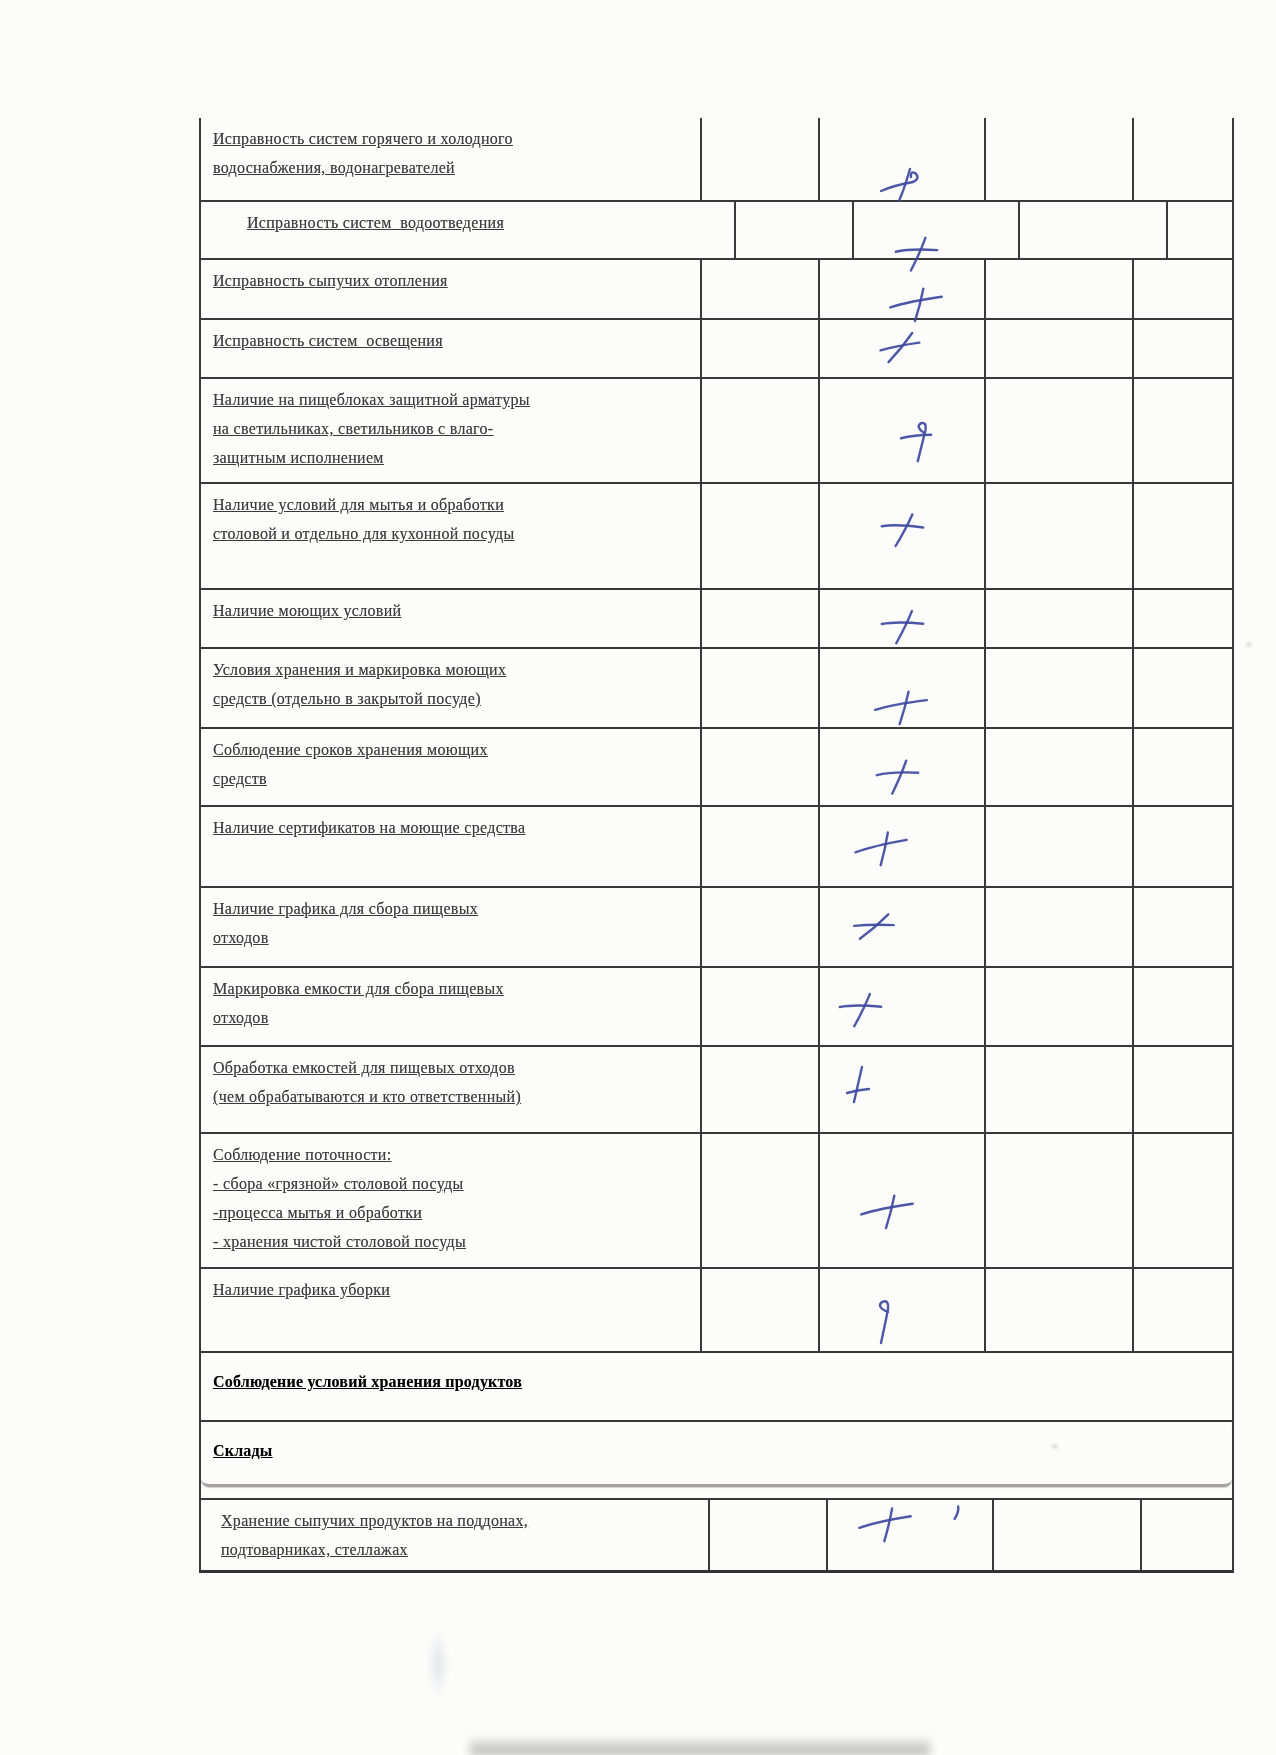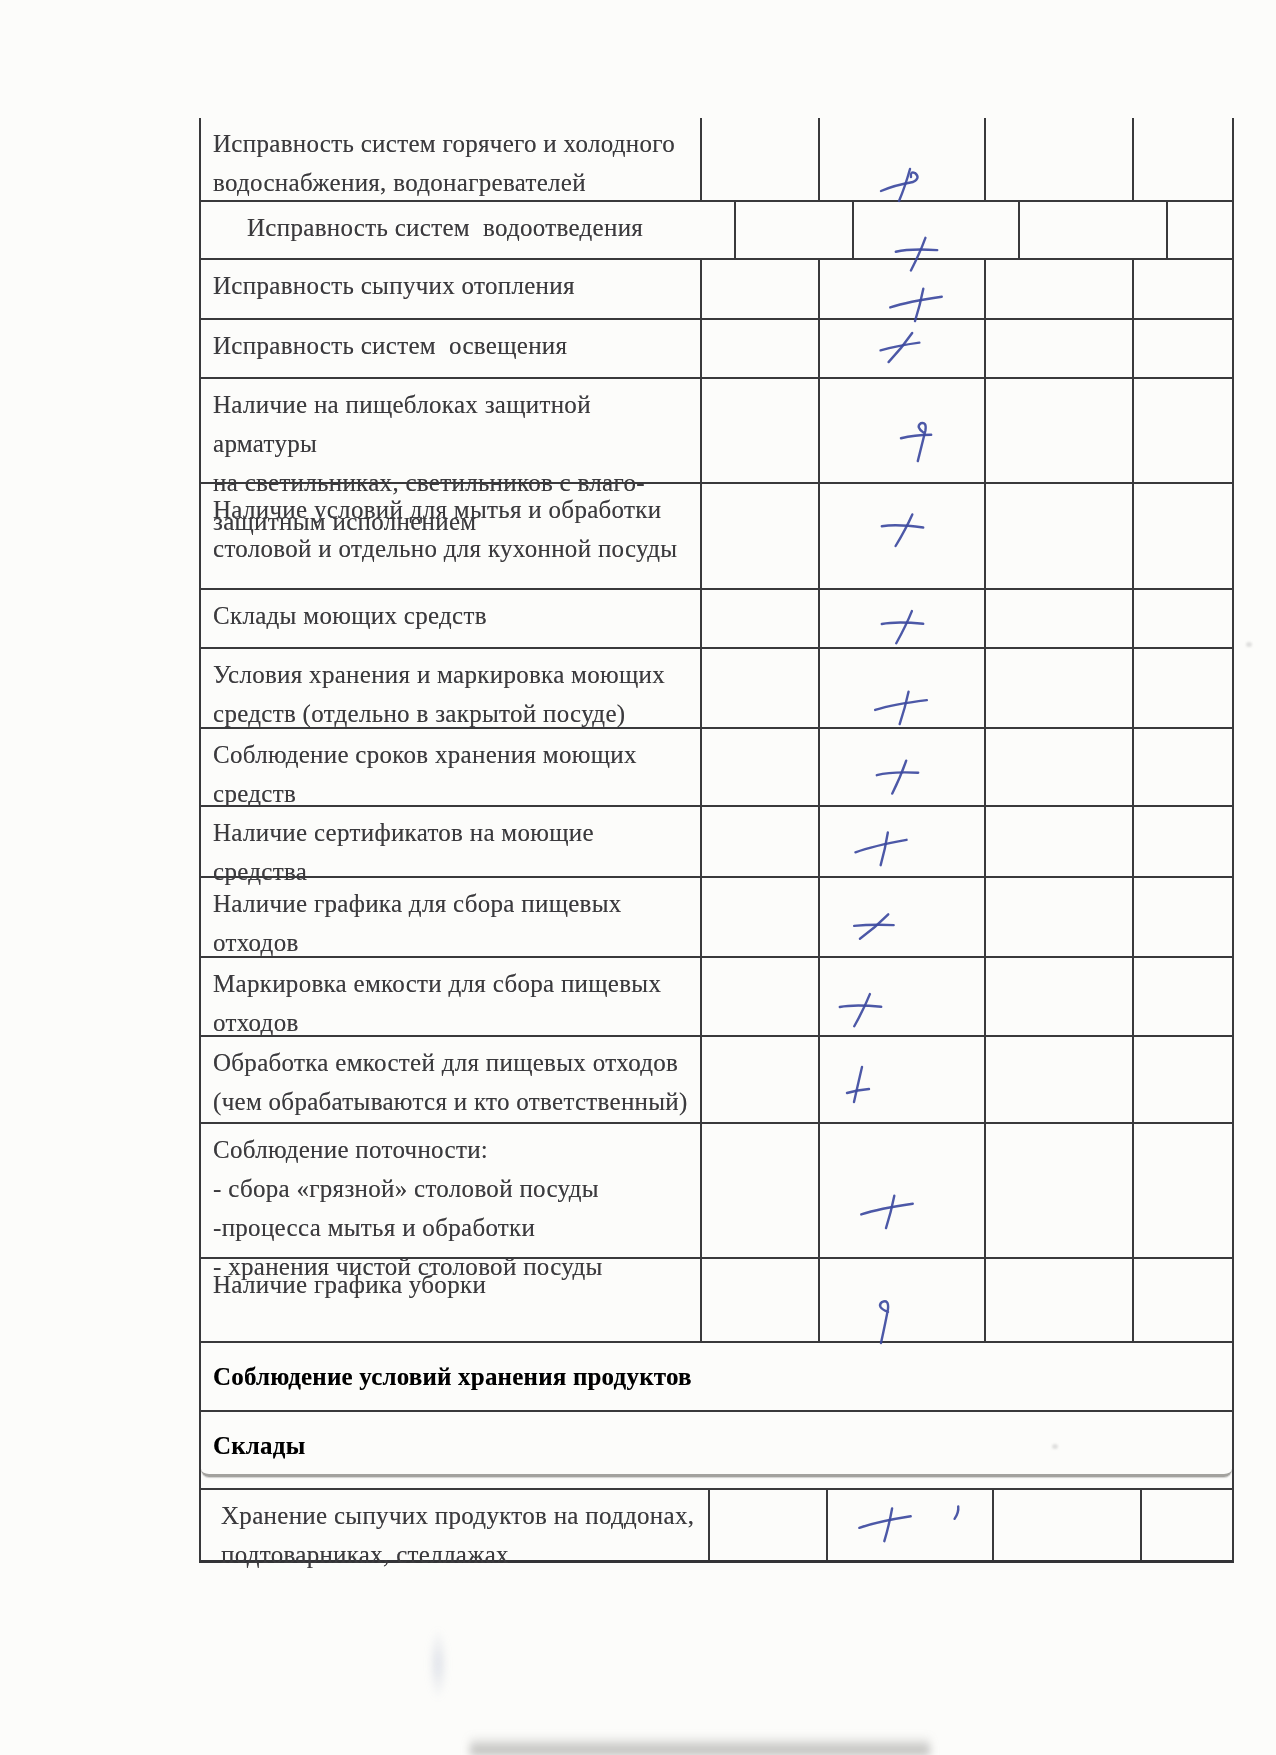--- a/index.html
+++ b/index.html
@@ -41,26 +41,27 @@
   .row:last-child{border-bottom:none;}
   .c{
     box-sizing:border-box;
     border-left:2px solid var(--line);
     min-height:100%;
   }
   .c:first-child{border-left:none;}
   .row.section .c, .row.gap .c{border-left:none;}
   .txt{
     white-space:pre-wrap;
-    font-size:25px;
-    line-height:39px;
+    font-size:16px;
+    line-height:29px;
     letter-spacing:.3px;
     color:#3b3a3d;
     padding:6px 8px 0 12px;
     text-shadow:0 0 .6px rgba(70,70,72,.55);
+    text-decoration:underline;
   }
   .row.section .txt{
     font-weight:bold;
     padding-top:14px;
     color:#000000;
     letter-spacing:.2px;
   }
   
   svg.marks{
     position:absolute;left:0;top:0;
@@ -147,21 +148,21 @@
           <div class="txt">Наличие условий для мытья и обработки
 столовой и отдельно для кухонной посуды</div>
         </div>
         <div class="c"></div>
         <div class="c"></div>
         <div class="c"></div>
         <div class="c"></div>
       </div>
       <div class="row " style="height: 59px;">
         <div class="c">
-          <div class="txt">Склады моющих средств</div>
+          <div class="txt">Наличие моющих условий</div>
         </div>
         <div class="c"></div>
         <div class="c"></div>
         <div class="c"></div>
         <div class="c"></div>
       </div>
       <div class="row " style="height: 80px;">
         <div class="c">
           <div class="txt">Условия хранения и маркировка моющих
 средств (отдельно в закрытой посуде)</div>
@@ -174,21 +175,21 @@
       <div class="row " style="height: 78px;">
         <div class="c">
           <div class="txt">Соблюдение сроков хранения моющих
 средств</div>
         </div>
         <div class="c"></div>
         <div class="c"></div>
         <div class="c"></div>
         <div class="c"></div>
       </div>
-      <div class="row " style="height: 71px;">
+      <div class="row " style="height: 81px;">
         <div class="c">
           <div class="txt">Наличие сертификатов на моющие средства</div>
         </div>
         <div class="c"></div>
         <div class="c"></div>
         <div class="c"></div>
         <div class="c"></div>
       </div>
       <div class="row " style="height: 80px;">
         <div class="c">

